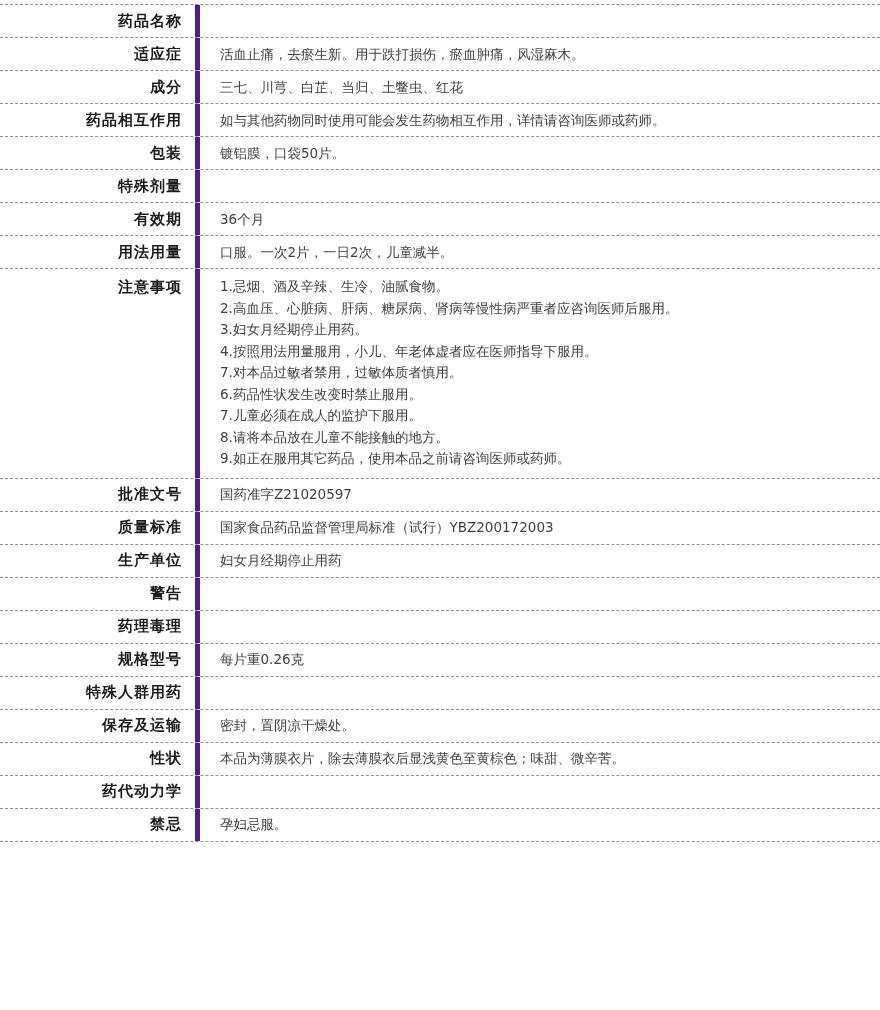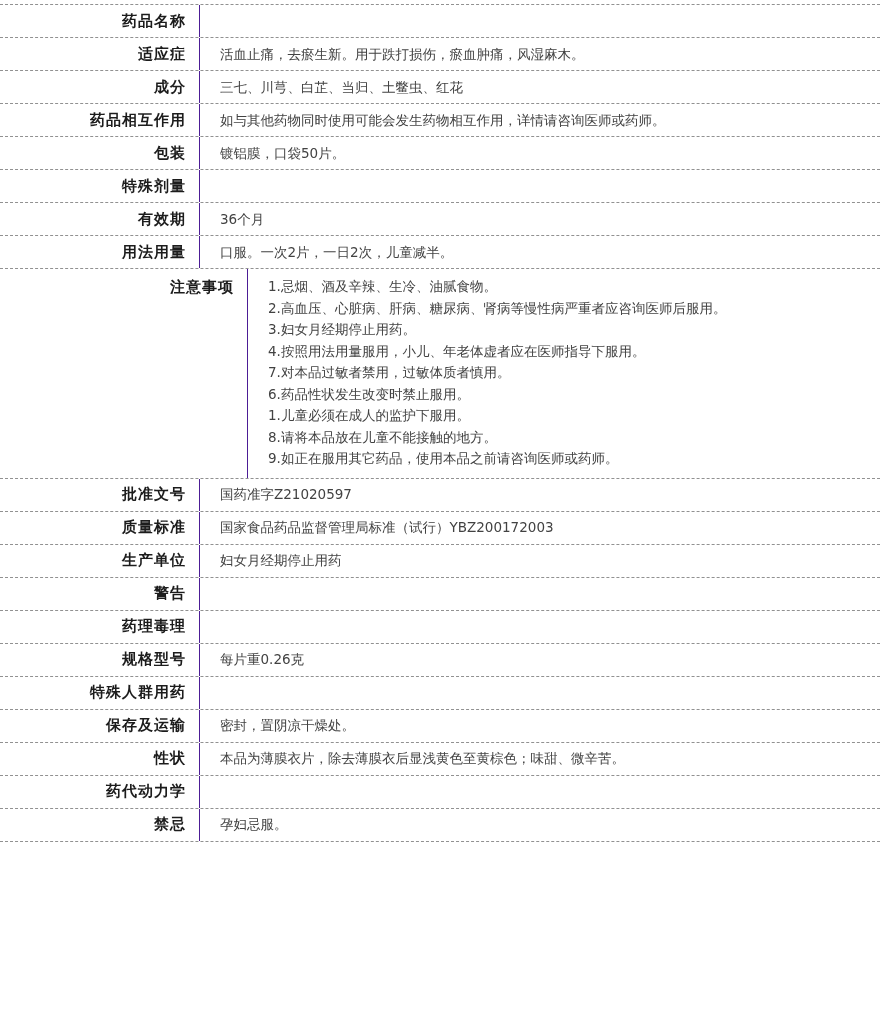--- a/index.html
+++ b/index.html
@@ -33,21 +33,21 @@
     box-sizing: border-box;
     padding: 5px 13px 5px 0;
     min-height: 32px;
     display: flex;
     align-items: center;
     justify-content: flex-end;
     text-align: right;
     font-size: 15px;
     font-weight: bold;
     color: #1c1c1c;
-    border-right: 1px solid #4c1d95;
+    border-right: 5px solid #4c1d95;
     letter-spacing: 1px;
   }
   .value-cell {
     flex: 1 1 auto;
     box-sizing: border-box;
     padding: 5px 22px 5px 20px;
     min-height: 32px;
     display: flex;
     align-items: center;
     font-size: 13.5px;
@@ -59,21 +59,20 @@
     display: block;
     padding: 8px 10px 8px 10px;
   }
   .field-line { line-height: 21px; white-space: nowrap; }
   .field-key  { color: #a8a8a8; }
   .field-value { color: #585858; margin-left: 8px; }
   
   .row.kind-lines .label-cell {
     align-items: flex-start;
     padding-top: 9px;
-    margin-left: 48px;
   }
   .row.kind-lines .value-cell {
     display: block;
     padding: 7px 10px 8px 20px;
   }
   .note-line { line-height: 21.5px; }
 </style>
 </head>
 <body>
 
@@ -112,21 +111,21 @@
       </div>
       <div class="row kind-lines">
         <div class="label-cell">注意事项</div>
         <div class="value-cell">
           <div class="note-line">1.忌烟、酒及辛辣、生冷、油腻食物。</div>
           <div class="note-line">2.高血压、心脏病、肝病、糖尿病、肾病等慢性病严重者应咨询医师后服用。</div>
           <div class="note-line">3.妇女月经期停止用药。</div>
           <div class="note-line">4.按照用法用量服用，小儿、年老体虚者应在医师指导下服用。</div>
           <div class="note-line">7.对本品过敏者禁用，过敏体质者慎用。</div>
           <div class="note-line">6.药品性状发生改变时禁止服用。</div>
-          <div class="note-line">1.儿童必须在成人的监护下服用。</div>
+          <div class="note-line">7.儿童必须在成人的监护下服用。</div>
           <div class="note-line">8.请将本品放在儿童不能接触的地方。</div>
           <div class="note-line">9.如正在服用其它药品，使用本品之前请咨询医师或药师。</div>
         </div>
       </div>
       <div class="row kind-simple">
         <div class="label-cell">批准文号</div>
         <div class="value-cell">国药准字Z21020597</div>
       </div>
       <div class="row kind-simple">
         <div class="label-cell">质量标准</div>

